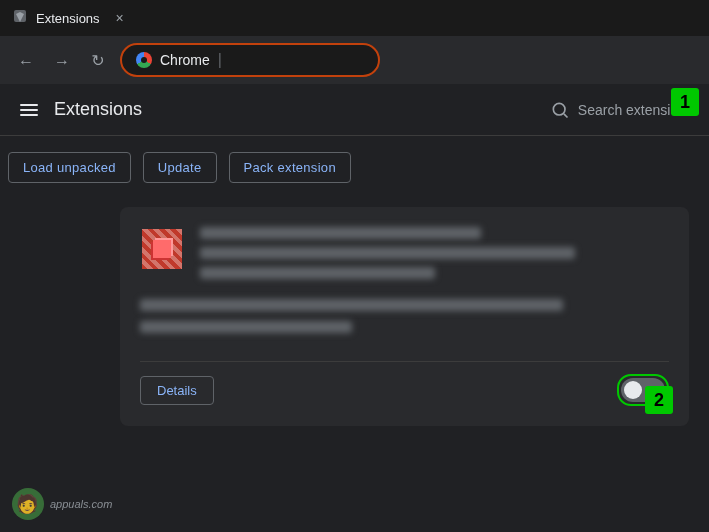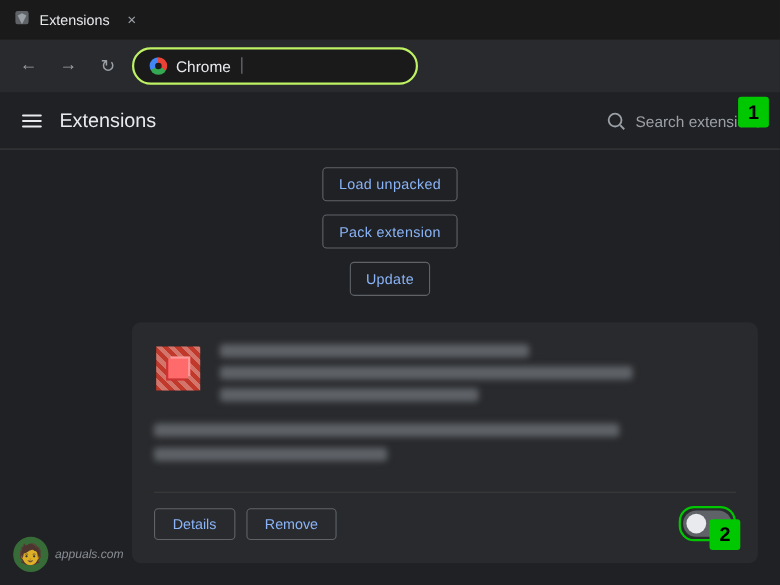--- a/index.html
+++ b/index.html
@@ -66,21 +66,21 @@
     .address-bar-container {
       flex: 1;
       display: flex;
       align-items: center;
     }
 
     .address-bar {
       display: flex;
       align-items: center;
       background: #1a1a1a;
-      border: 2px solid #bef264;
+      border: 2px solid #c2410c;
       border-radius: 24px;
       padding: 4px 14px;
       height: 34px;
       gap: 8px;
       min-width: 260px;
     }
 
     .chrome-icon-circle {
       width: 16px;
       height: 16px;
@@ -187,21 +187,20 @@
       height: 20px;
       color: #9aa0a6;
     }
 
     
     .toolbar {
       padding: 16px 8px;
       display: flex;
       gap: 12px;
       align-items: center;
-      flex-direction: column;
     }
 
     .toolbar-btn {
       background: transparent;
       border: 1px solid #5f6368;
       border-radius: 4px;
       color: #8ab4f8;
       font-size: 13px;
       font-weight: 500;
       padding: 7px 14px;
@@ -444,22 +443,22 @@
         <svg class="search-icon-svg" viewBox="0 0 24 24" fill="none" stroke="#9aa0a6" stroke-width="2">
           <circle cx="11" cy="11" r="7"></circle>
           <line x1="21" y1="21" x2="16.65" y2="16.65"></line>
         </svg>
         <span style="color:#9aa0a6; font-size:14px;">Search extensions</span>
       </div>
     </div>
 
     <div class="toolbar">
       <button class="toolbar-btn">Load unpacked</button>
+      <button class="toolbar-btn">Update</button>
       <button class="toolbar-btn">Pack extension</button>
-      <button class="toolbar-btn">Update</button>
     </div>
 
     <div class="extensions-list">
       <div class="extension-card">
 
         <div class="extension-top">
 
           <div class="extension-icon-area">
             <div class="ext-icon-placeholder">
               <div class="ext-icon-pixel"></div>
@@ -477,21 +476,20 @@
           <div class="blurred-line w-80"></div>
         </div>
 
         <div class="ext-id-area">
           <div class="blurred-line w-40"></div>
         </div>
 
         <div class="card-footer">
           <div class="footer-buttons">
             <button class="footer-btn">Details</button>
-            <button class="footer-btn">Remove</button>
           </div>
 
           <div style="position:relative;">
             <div class="toggle-wrapper">
               <div class="toggle-switch">
                 <div class="toggle-thumb"></div>
               </div>
             </div>
             <div class="step-badge-2">2</div>
           </div>

